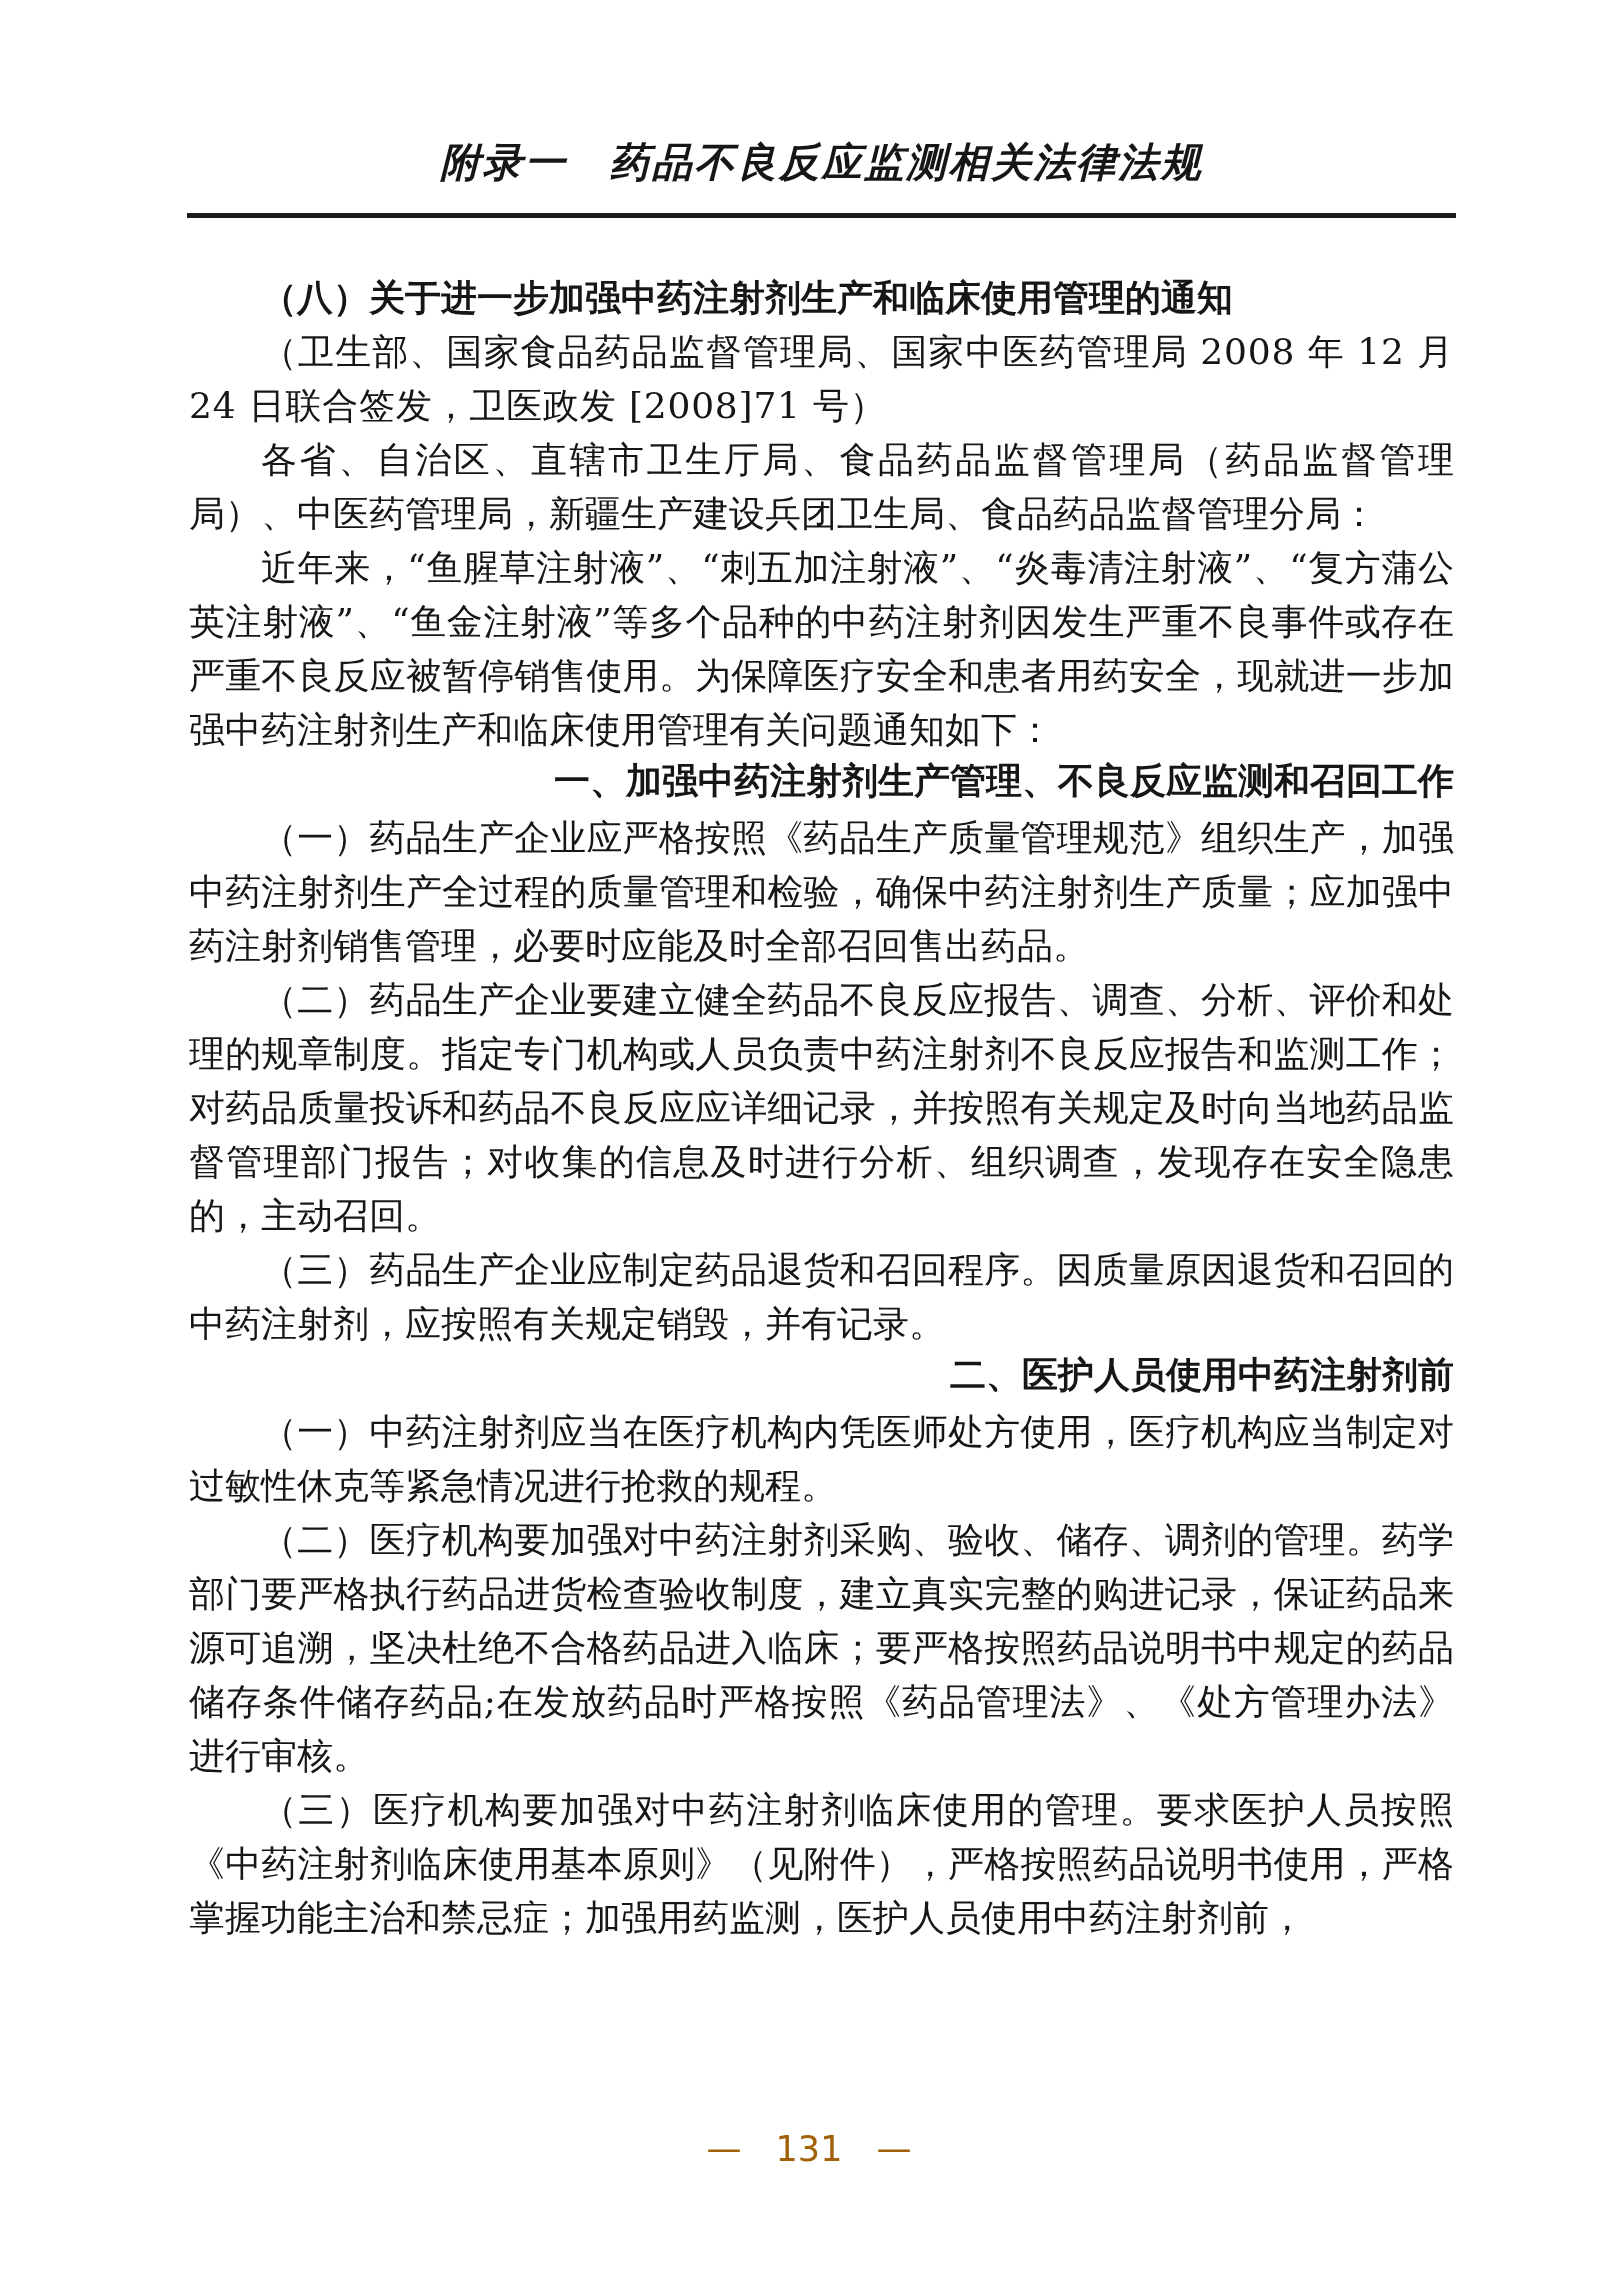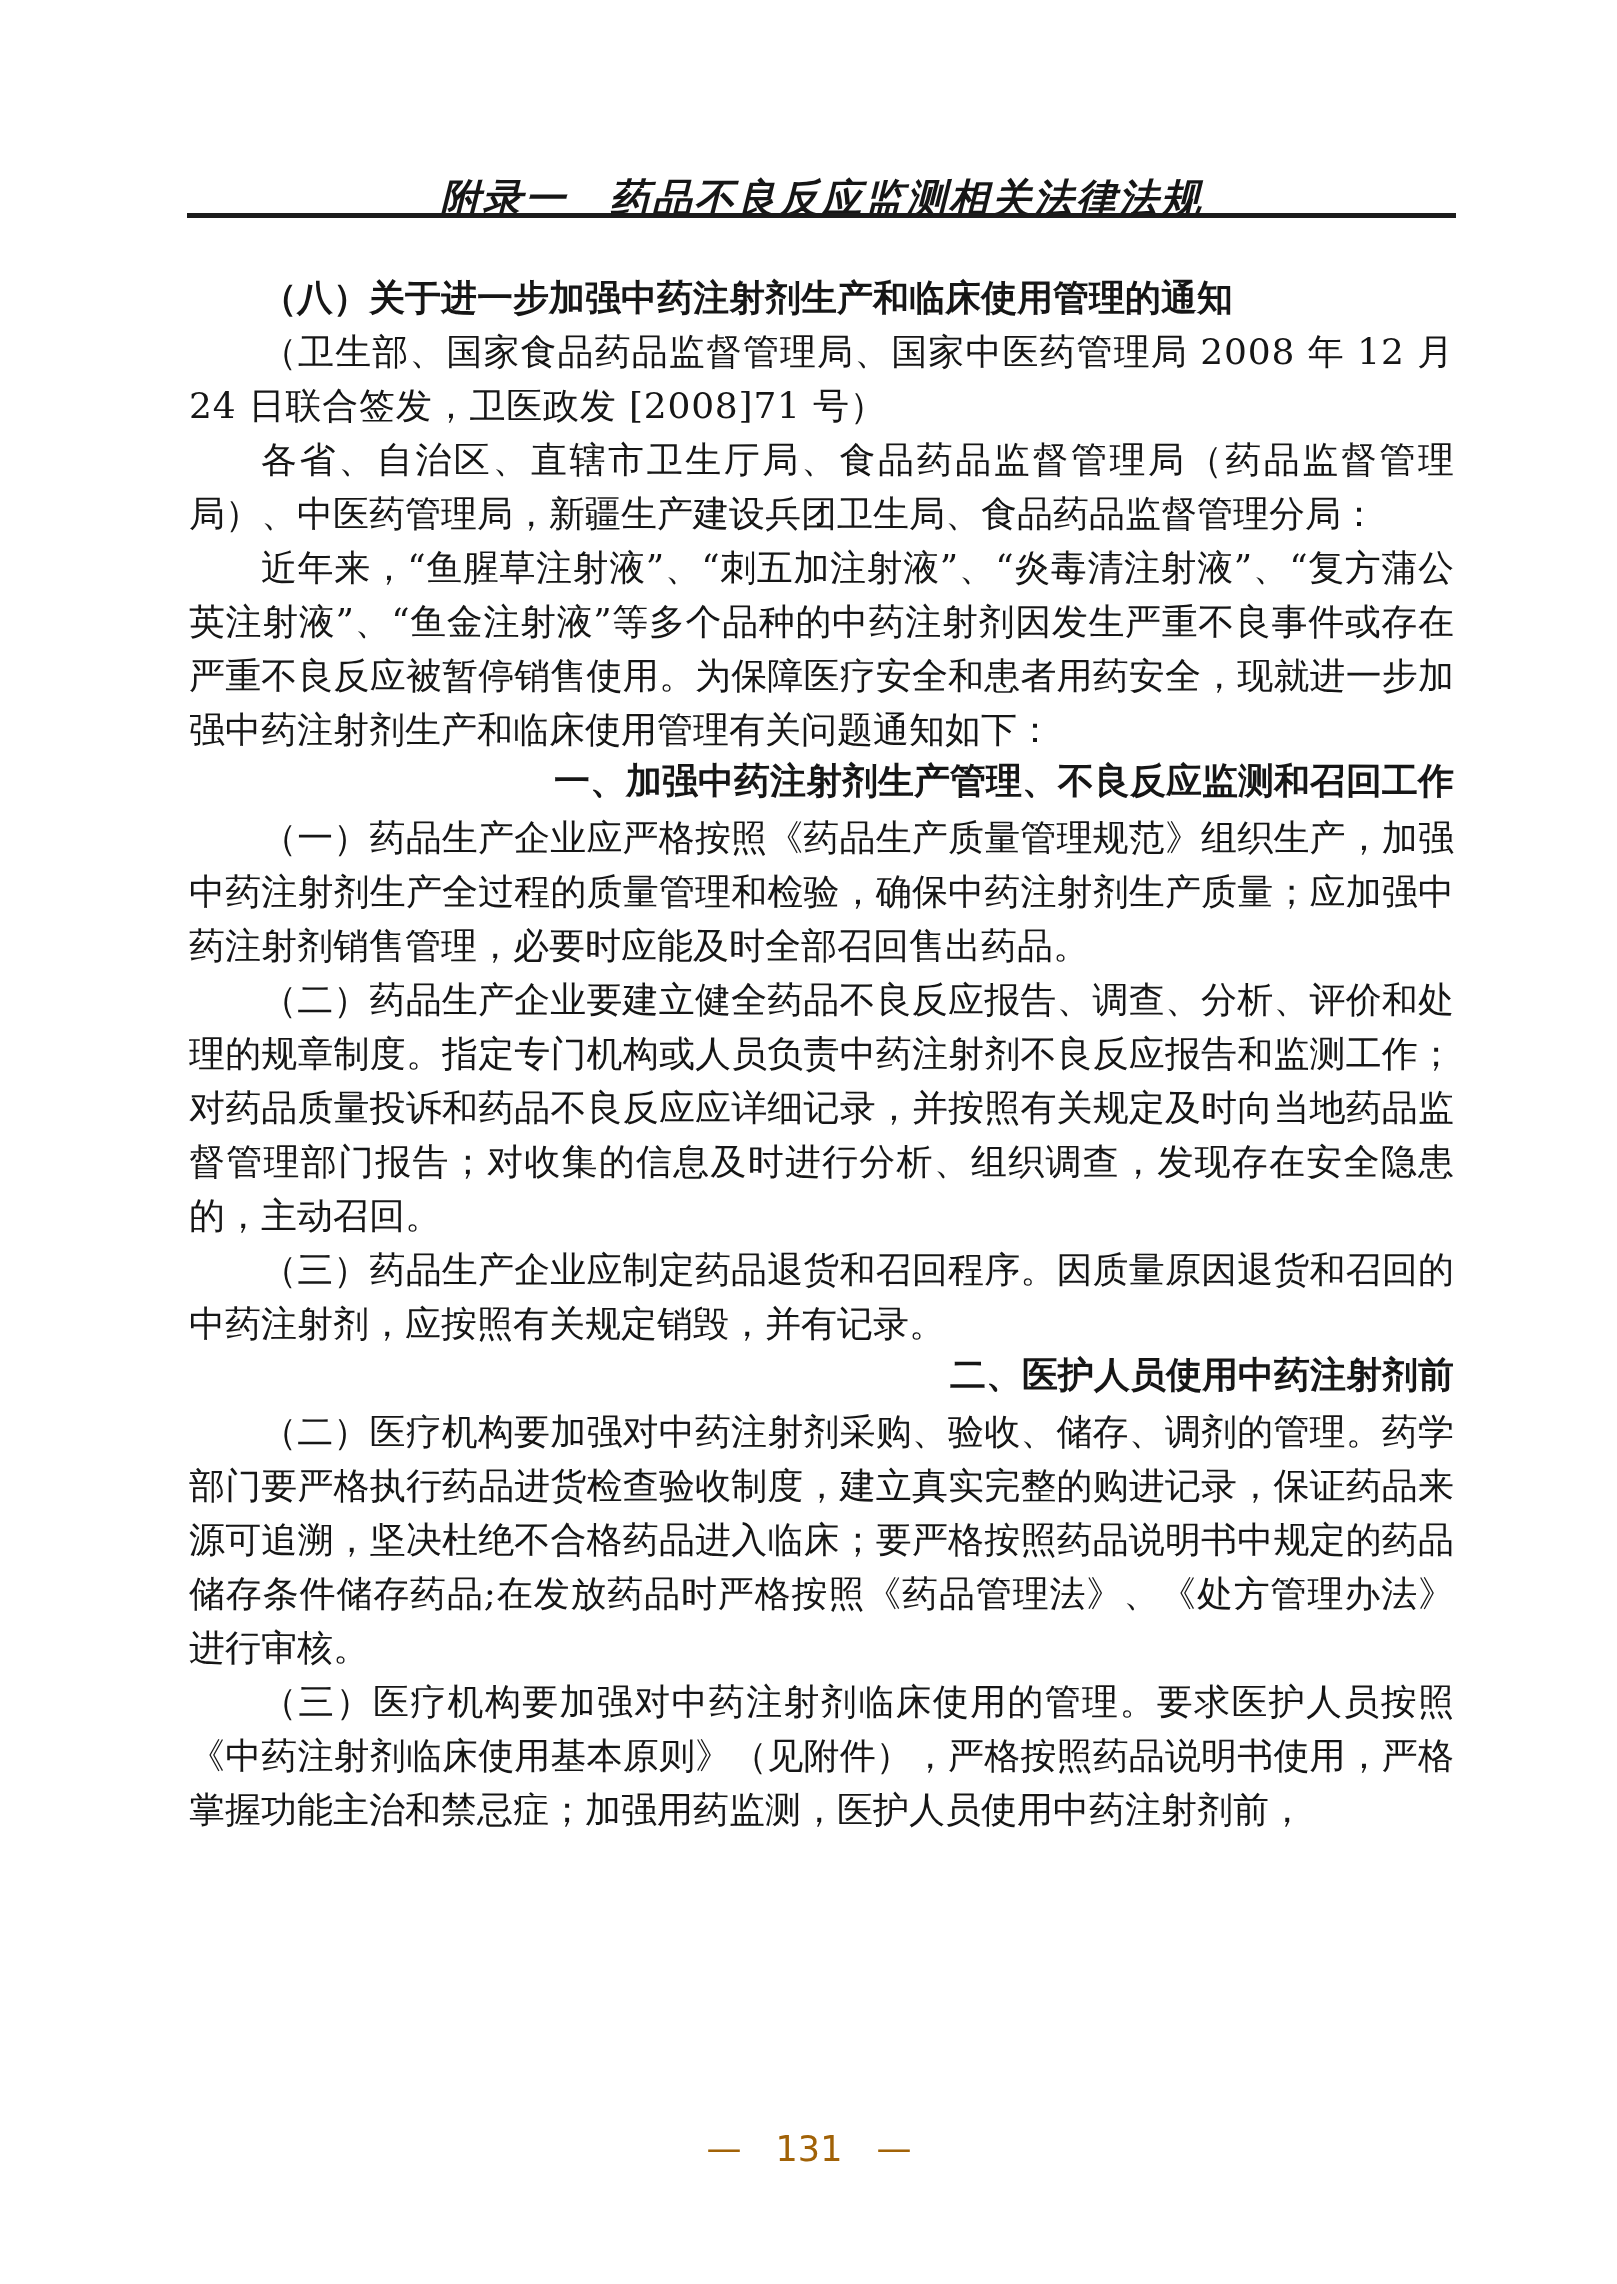--- a/index.html
+++ b/index.html
@@ -17,21 +17,20 @@
     top: 135px;
     left: 189px;
     width: 1265px;
     text-align: center;
     font-family: "DejaVu Sans", sans-serif;
     font-style: italic;
     font-weight: bold;
     font-size: 40px;
     letter-spacing: 2.4px;
     white-space: nowrap;
-    margin-top: 36px;
   }
   .header-rule {
     position: absolute;
     top: 213px;
     left: 187px;
     width: 1269px;
     height: 4.8px;
     background: #1c1c1c;
   }
   .content {
@@ -97,20 +96,21 @@
   <p class="h-section">一、加强中药注射剂生产管理、不良反应监测和召回工作</p>
 
   <p>（一）药品生产企业应严格按照《药品生产质量管理规范》组织生产，加强中药注射剂生产全过程的质量管理和检验，确保中药注射剂生产质量；应加强中药注射剂销售管理，必要时应能及时全部召回售出药品。</p>
 
   <p>（二）药品生产企业要建立健全药品不良反应报告、调查、分析、评价和处理的规章制度。指定专门机构或人员负责中药注射剂不良反应报告和监测工作；对药品质量投诉和药品不良反应应详细记录，并按照有关规定及时向当地药品监督管理部门报告；对收集的信息及时进行分析、组织调查，发现存在安全隐患的，主动召回。</p>
 
   <p>（三）药品生产企业应制定药品退货和召回程序。因质量原因退货和召回的中药注射剂，应按照有关规定销毁，并有记录。</p>
 
   <p class="h-section">二、医护人员使用中药注射剂前</p>
 
+  <p>（一）中药注射剂应当在医疗机构内凭医师处方使用，医疗机构应当制定对过敏性休克等紧急情况进行抢救的规程。</p>
 
   <p>（二）医疗机构要加强对中药注射剂采购、验收、储存、调剂的管理。药学部门要严格执行药品进货检查验收制度，建立真实完整的购进记录，保证药品来源可追溯，坚决杜绝不合格药品进入临床；要严格按照药品说明书中规定的药品储存条件储存药品;在发放药品时严格按照《药品管理法》、《处方管理办法》进行审核。</p>
 
   <p>（三）医疗机构要加强对中药注射剂临床使用的管理。要求医护人员按照《中药注射剂临床使用基本原则》（见附件），严格按照药品说明书使用，严格掌握功能主治和禁忌症；加强用药监测，医护人员使用中药注射剂前，</p>
 
 </div>
 
 <div class="page-footer">
   <span class="dash">—</span><span>131</span><span class="dash">—</span>
 </div>

